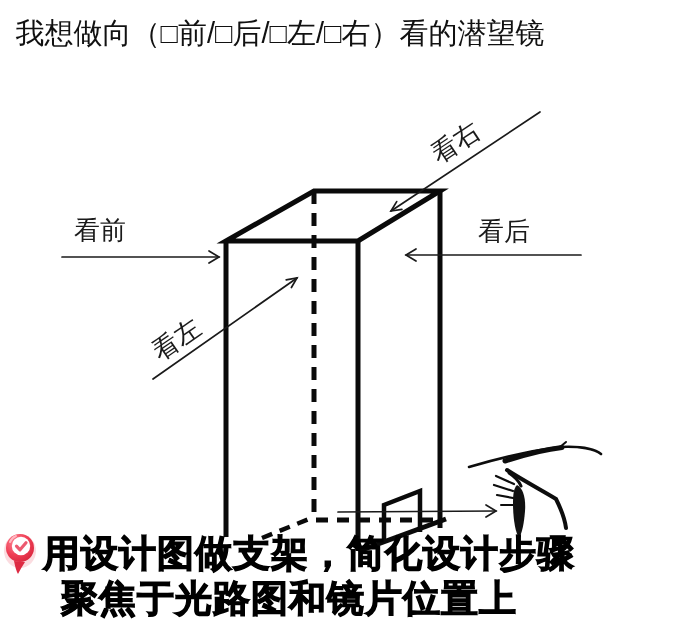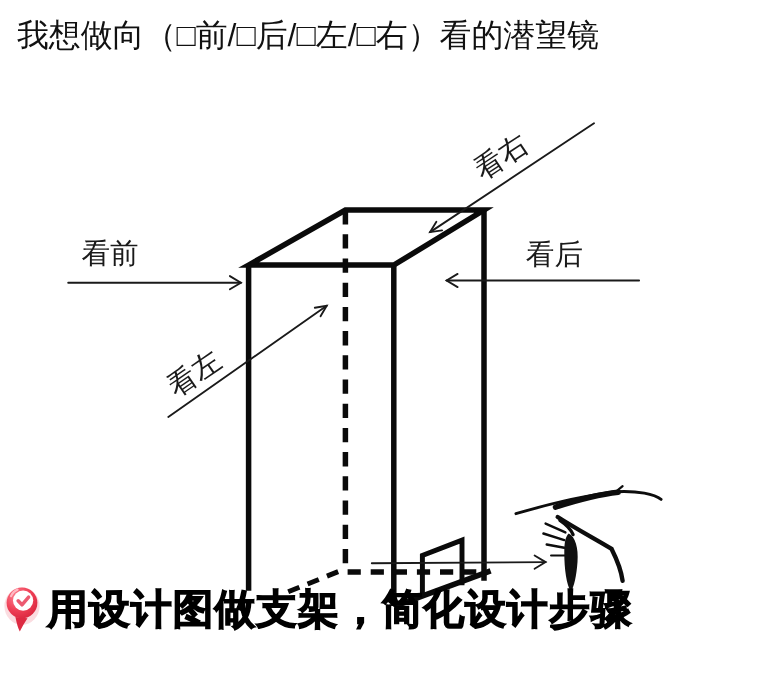--- a/index.html
+++ b/index.html
@@ -103,15 +103,18 @@
         </defs>
         <ellipse cx="17" cy="20" rx="16" ry="17" fill="#fbdce0"></ellipse>
         <path d="M11,30 Q13,40 15,43 Q18,37 22,31 Z" fill="#dd2a42"></path>
         <circle cx="17" cy="17" r="14" fill="url(#badgeGrad)"></circle>
         <path d="M7,11 Q9,6.5 13,5" stroke="#ffb9c2" stroke-width="2" fill="none" stroke-linecap="round"></path>
         <circle cx="18" cy="15" r="9.2" fill="#ffffff"></circle>
         <path d="M13.5,15.2 L17,18.8 L23,11.8" stroke="#ec5a70" stroke-width="3.2" fill="none" stroke-linecap="round" stroke-linejoin="round"></path>
       </svg>
       <span>用设计图做支架，简化设计步骤</span>
     </div>
+    <div class="footer-line2">
+      <span>聚焦于光路图和镜片位置上</span>
+    </div>
   </div>
 
 </div>
 
 </body></html>

